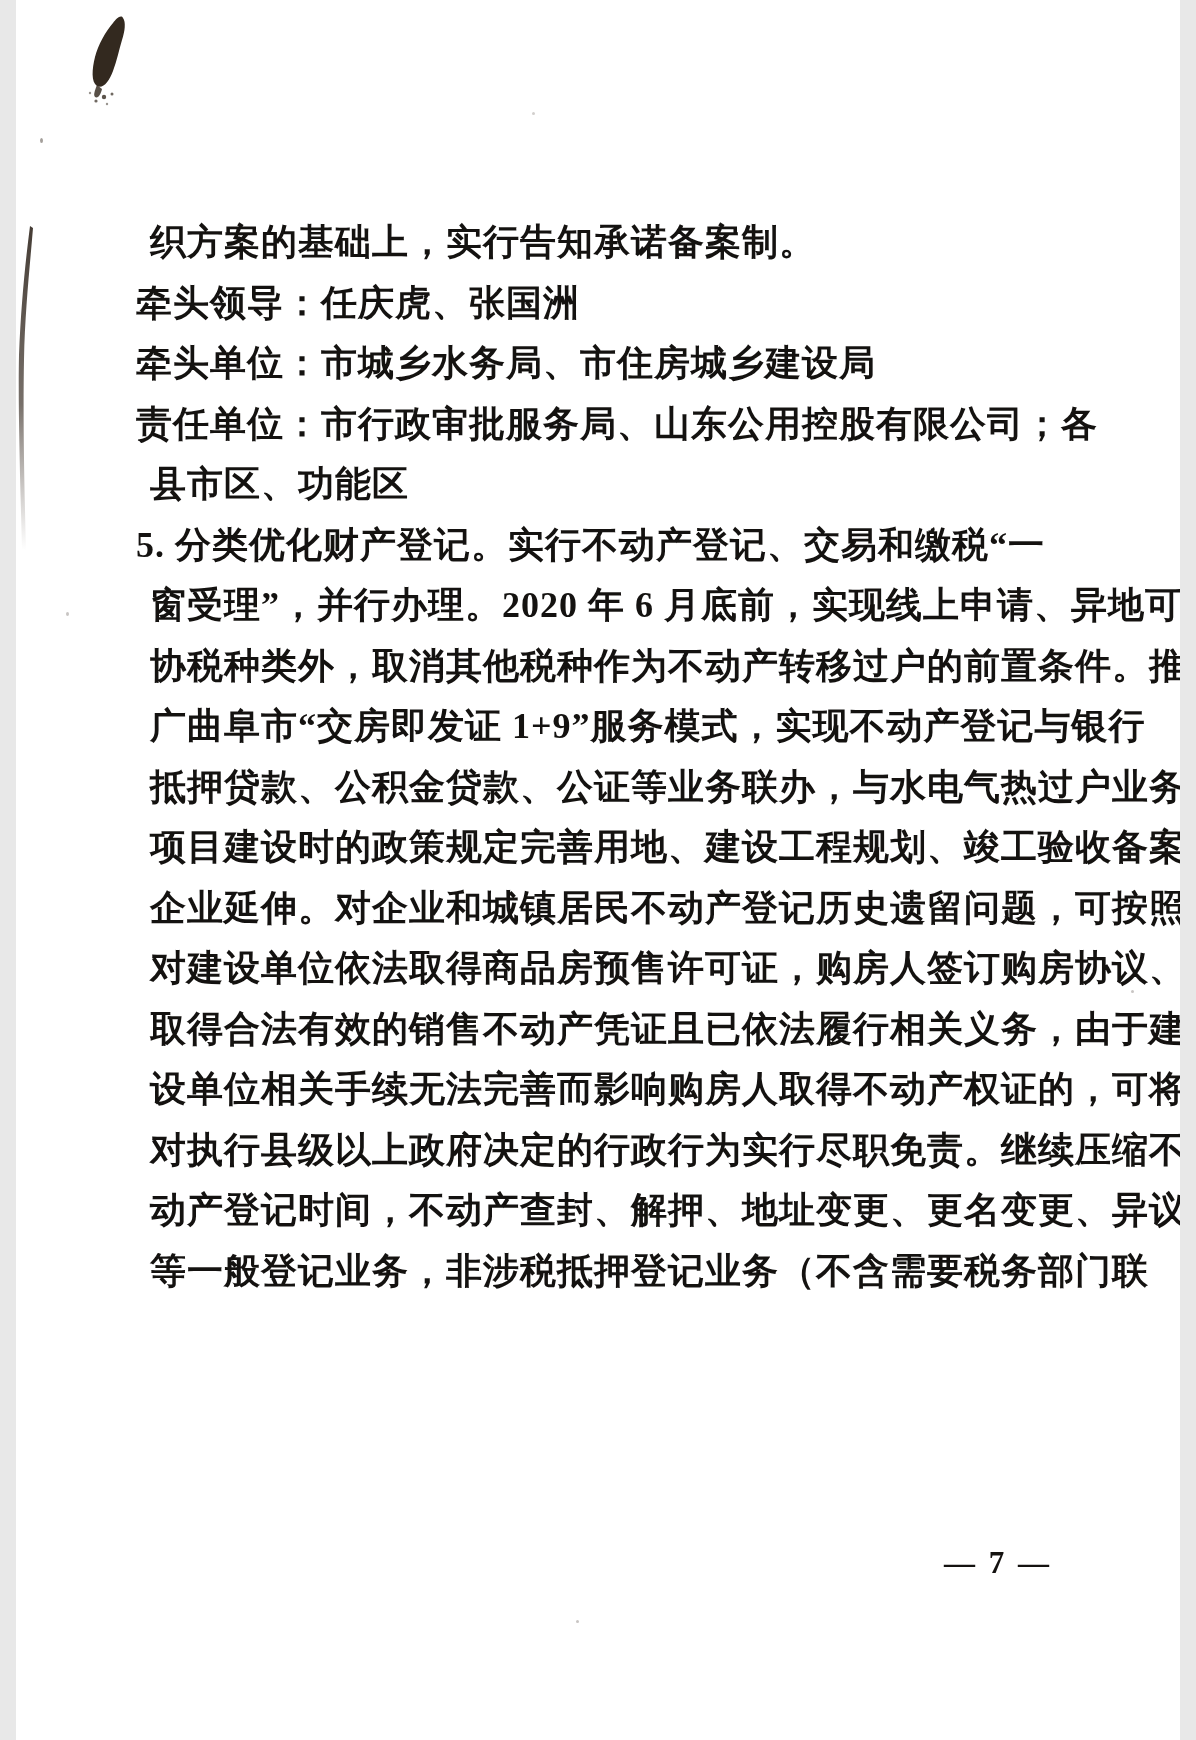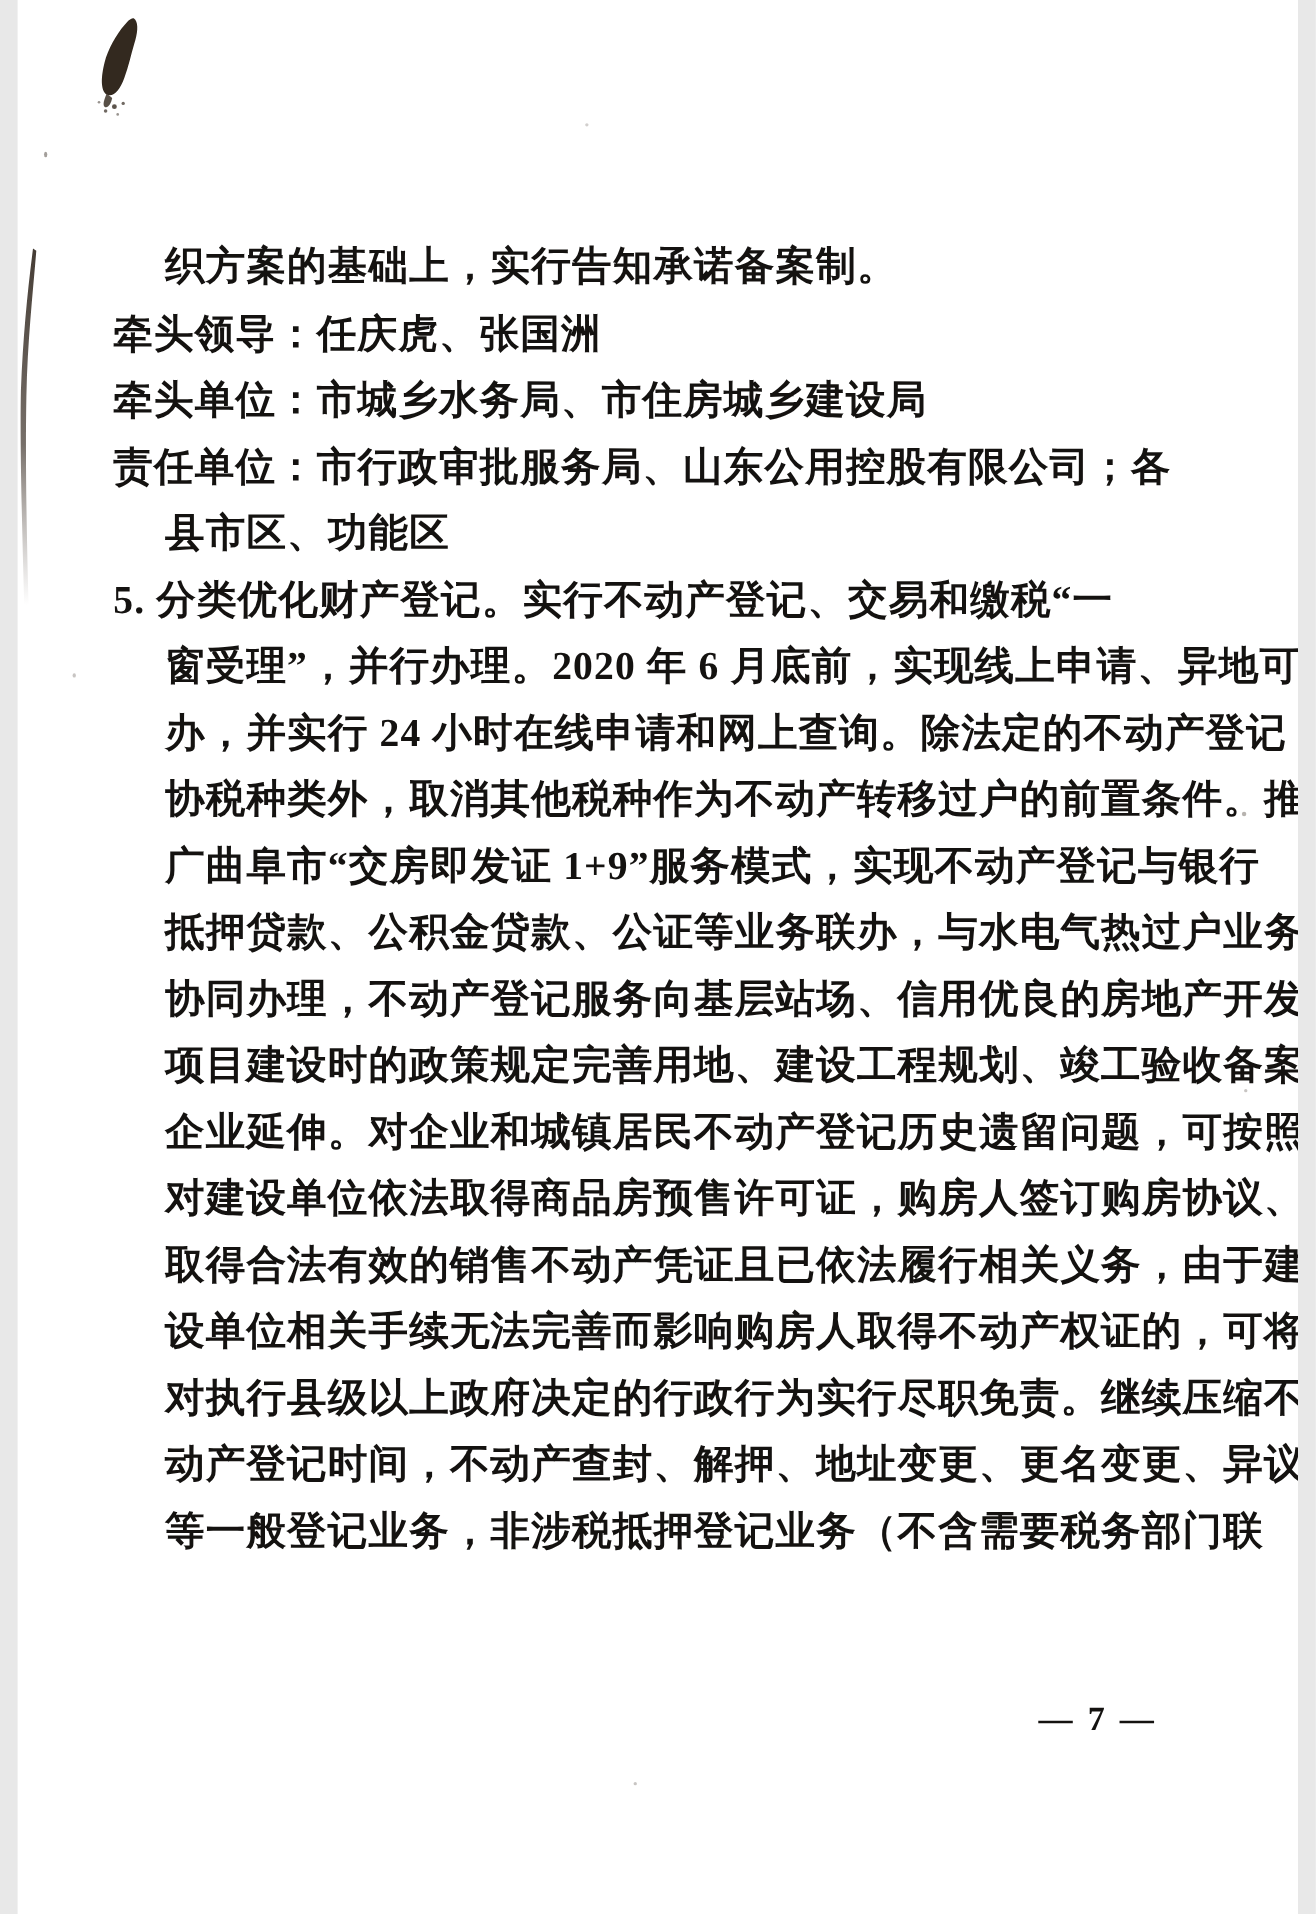--- a/index.html
+++ b/index.html
@@ -18,21 +18,21 @@
     font-weight:bold;
     font-size:36px;
   }
   .line{
     height:60.5px;
     line-height:60.5px;
     padding-left:134px;
     letter-spacing:1px;
     white-space:nowrap;
   }
-  .line.indent{padding-left:87px;}
+  .line.indent{padding-left:120px;}
   .pagenum{
     position:absolute;
     top:1545px;left:928px;
     font-size:31px;
     font-weight:bold;
     letter-spacing:3px;
     color:#141210;
     white-space:nowrap;
   }
   .artifact{position:absolute;pointer-events:none;}
@@ -74,25 +74,23 @@
   <div class="speck" style="left:50px;top:612px;width:3px;height:4px;opacity:.3;"></div>
 
   <div class="textblock">
     <div class="line">织方案的基础上，实行告知承诺备案制。</div>
     <div class="line indent">牵头领导：任庆虎、张国洲</div>
     <div class="line indent">牵头单位：市城乡水务局、市住房城乡建设局</div>
     <div class="line indent">责任单位：市行政审批服务局、山东公用控股有限公司；各</div>
     <div class="line">县市区、功能区</div>
     <div class="line indent">5. 分类优化财产登记。实行不动产登记、交易和缴税“一</div>
     <div class="line">窗受理”，并行办理。2020 年 6 月底前，实现线上申请、异地可</div>
-    <div class="line">办，并实行 24 小时在线申请和网上查询。除法定的不动产登记</div>
     <div class="line">协税种类外，取消其他税种作为不动产转移过户的前置条件。推</div>
     <div class="line">广曲阜市“交房即发证 1+9”服务模式，实现不动产登记与银行</div>
     <div class="line">抵押贷款、公积金贷款、公证等业务联办，与水电气热过户业务</div>
-    <div class="line">协同办理，不动产登记服务向基层站场、信用优良的房地产开发</div>
     <div class="line">项目建设时的政策规定完善用地、建设工程规划、竣工验收备案</div>
     <div class="line">企业延伸。对企业和城镇居民不动产登记历史遗留问题，可按照</div>
     <div class="line">对建设单位依法取得商品房预售许可证，购房人签订购房协议、</div>
     <div class="line">取得合法有效的销售不动产凭证且已依法履行相关义务，由于建</div>
     <div class="line">设单位相关手续无法完善而影响购房人取得不动产权证的，可将</div>
     <div class="line">对执行县级以上政府决定的行政行为实行尽职免责。继续压缩不</div>
     <div class="line">动产登记时间，不动产查封、解押、地址变更、更名变更、异议</div>
     <div class="line">等一般登记业务，非涉税抵押登记业务（不含需要税务部门联</div>
   </div>
 

